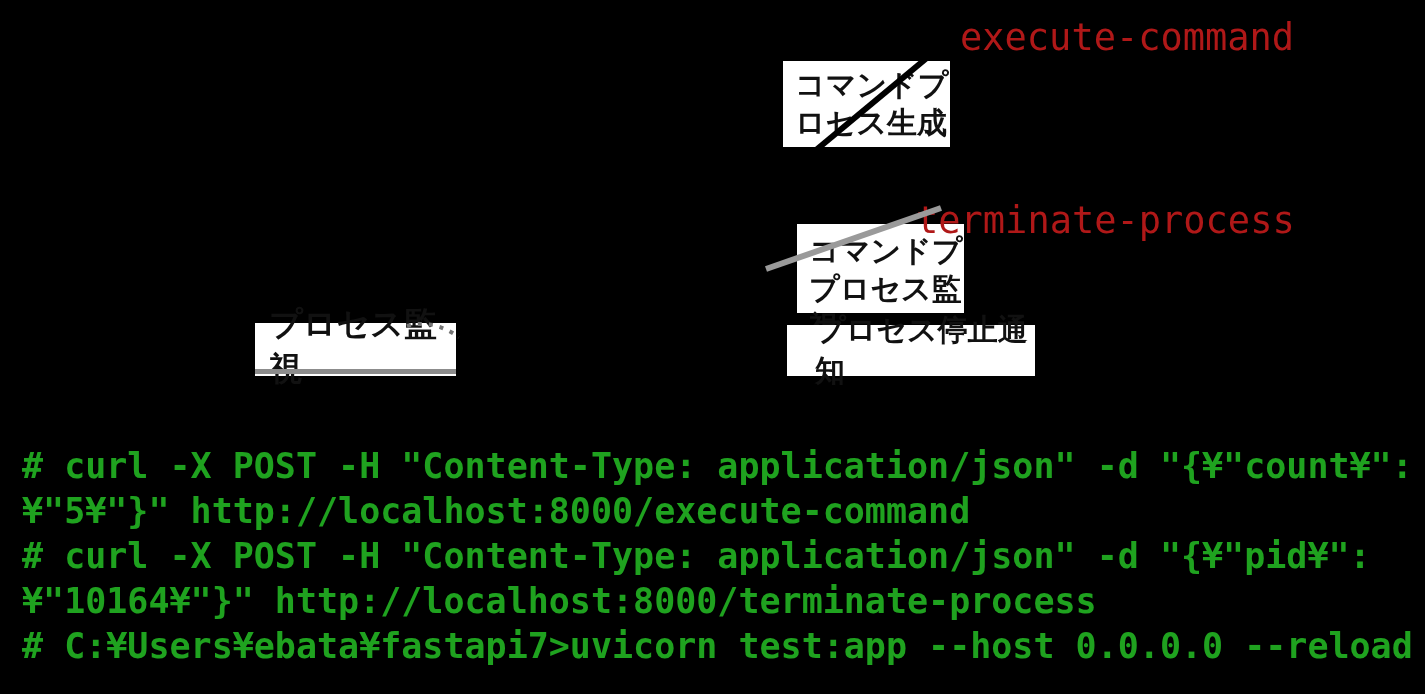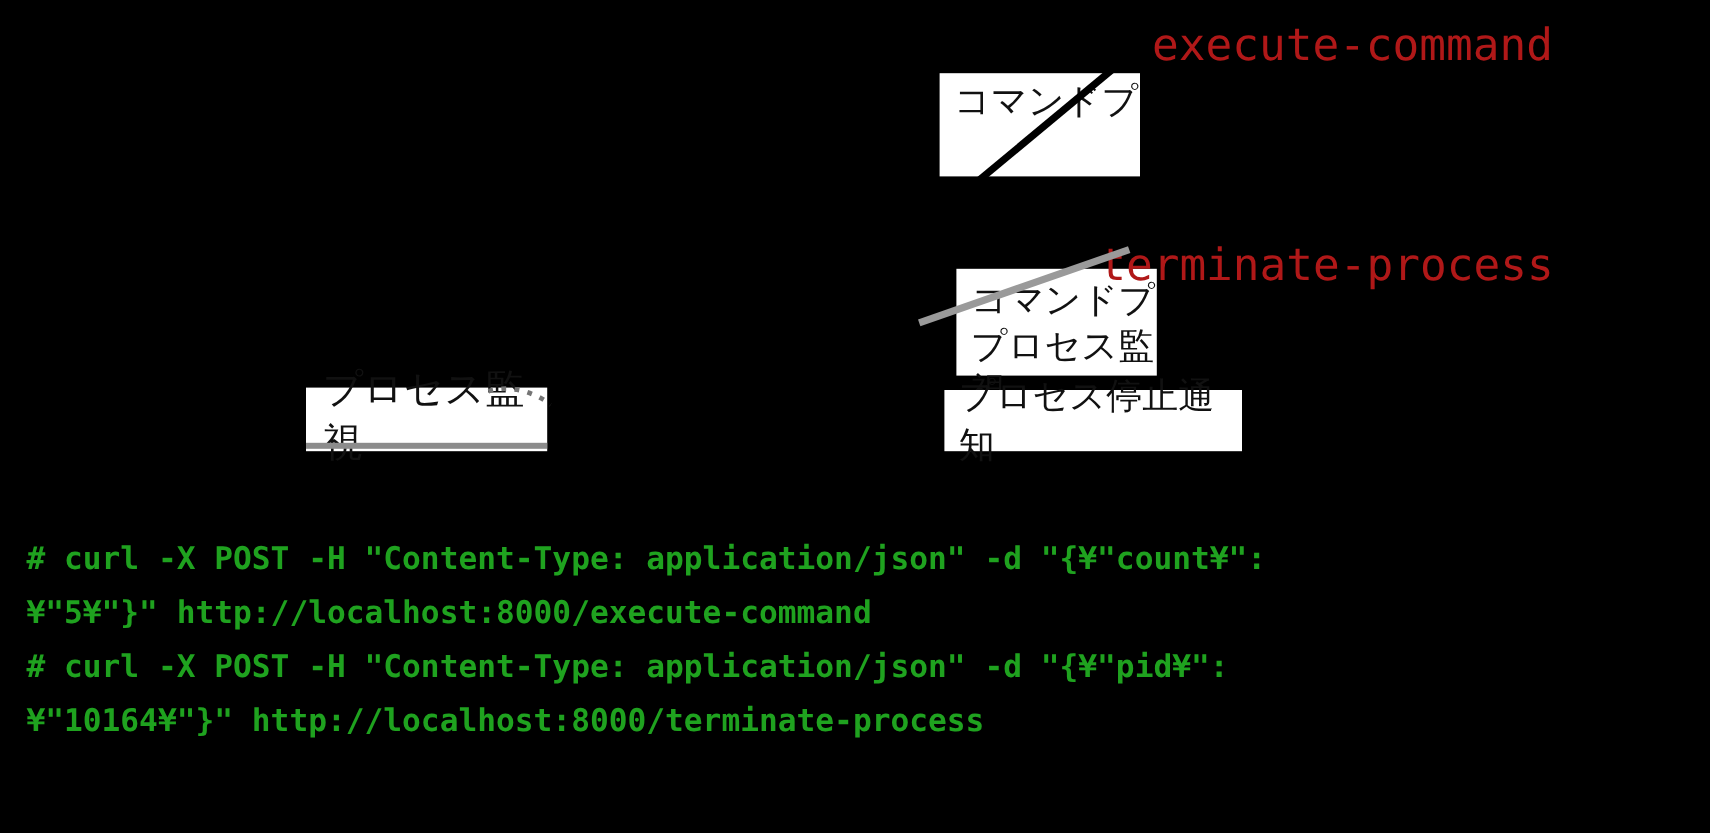--- a/index.html
+++ b/index.html
@@ -17,71 +17,72 @@
   body {
     position:relative;
     background:#000;
     overflow:hidden;
     font-family:"DejaVu Sans", "Liberation Sans", sans-serif;
   }
   .jp-box {
     position:absolute;
     background:var(--box-bg);
     color:var(--box-text);
-    font-weight:normal;
+    font-weight:bold;
     font-family:"DejaVu Sans", "Liberation Sans", sans-serif;
   }
   #box-create {
     left:783px; top:61px; width:167px; height:86px;
     font-size:30px; line-height:38px; padding:5px 0 0 12px;
   }
   #box-destroy {
     left:797px; top:224px; width:167px; height:89px;
     font-size:30px; line-height:38px; padding:8px 0 0 12px;
   }
   #box-monitor {
     left:255px; top:323px; width:201px; height:53px;
     font-size:33px; display:flex; align-items:center; padding:0 0 6px 14px;
   }
   #box-monitor .underline-bar {
     position:absolute; left:0; right:0; bottom:2px; height:5px;
     background:var(--underline-gray);
   }
   #box-notify {
     left:787px; top:325px; width:248px; height:51px;
-    font-size:30px; display:flex; align-items:center; padding-left:12px;
+    font-size:30px; display:flex; align-items:center; padding-left:28px;
   }
   .api-label {
     position:absolute;
     font-family:"DejaVu Sans Mono", "Liberation Mono", monospace;
     font-weight:normal;
     font-size:37px;
     color:var(--label-red);
     white-space:pre;
   }
   #label-execute  { left:960px; top:16px; }
   #label-terminate{ left:916px; top:199px; }
   #overlay-svg {
     position:absolute; left:0; top:0; width:1425px; height:694px;
     pointer-events:none;
   }
   #terminal {
     position:absolute; left:22px; top:444px; width:1400px;
     font-family:"DejaVu Sans Mono", "Liberation Mono", monospace;
     font-weight:bold;
-    font-size:26px; line-height:45px;
+    font-size:35px; line-height:45px;
     color:var(--terminal-green);
   }
   #terminal .term-line { white-space:pre; }
 </style>
 </head>
 <body>
 
 <div class="jp-box" id="box-create">
   <div>コマンドプ</div>
+  <div>ロセス生成</div>
 </div>
 
 <div class="api-label" id="label-execute">execute-command</div>
 
 <div class="jp-box" id="box-destroy">
   <div>コマンドプ</div>
   <div>プロセス監視</div>
 </div>
 
 <div class="api-label" id="label-terminate">terminate-process</div>
@@ -99,13 +100,14 @@
   <line x1="798" y1="165" x2="940" y2="47" stroke="#000000" stroke-width="6"></line>
   <line x1="766" y1="269" x2="941" y2="208" stroke="#9A9A9A" stroke-width="6"></line>
   <path d="M 407,326 C 424,321 442,325 459,337" fill="none" stroke="#757575" stroke-width="4" stroke-dasharray="4 7"></path>
 </svg>
 
 <div id="terminal">
   <div class="term-line"># curl -X POST -H "Content-Type: application/json" -d "{¥"count¥":</div>
   <div class="term-line">¥"5¥"}" http://localhost:8000/execute-command</div>
   <div class="term-line"># curl -X POST -H "Content-Type: application/json" -d "{¥"pid¥":</div>
   <div class="term-line">¥"10164¥"}" http://localhost:8000/terminate-process</div>
+  <div class="term-line"># C:¥Users¥ebata¥fastapi7&gt;uvicorn test:app --host 0.0.0.0 --reload</div>
 </div>
 
 </body></html>

